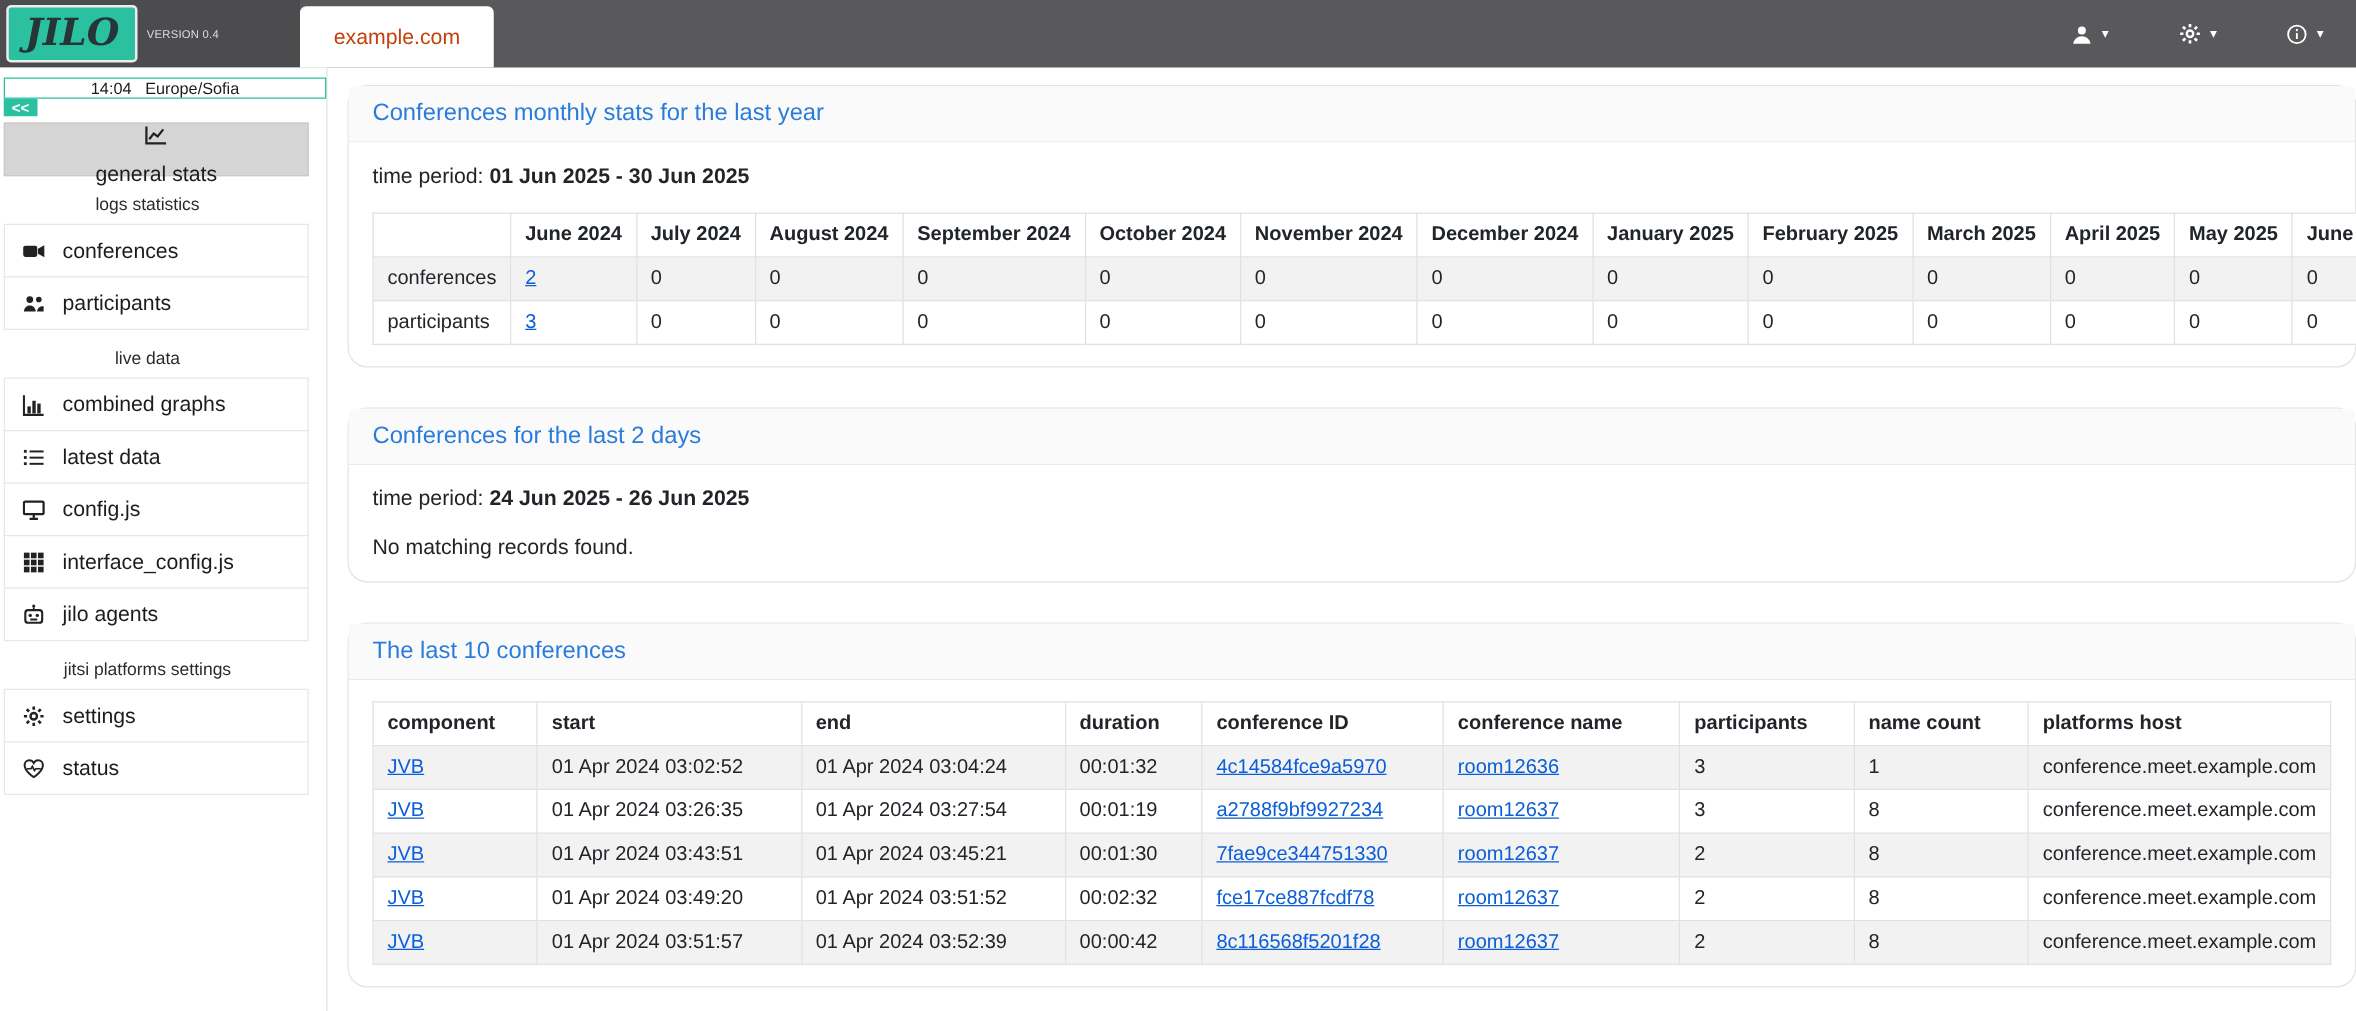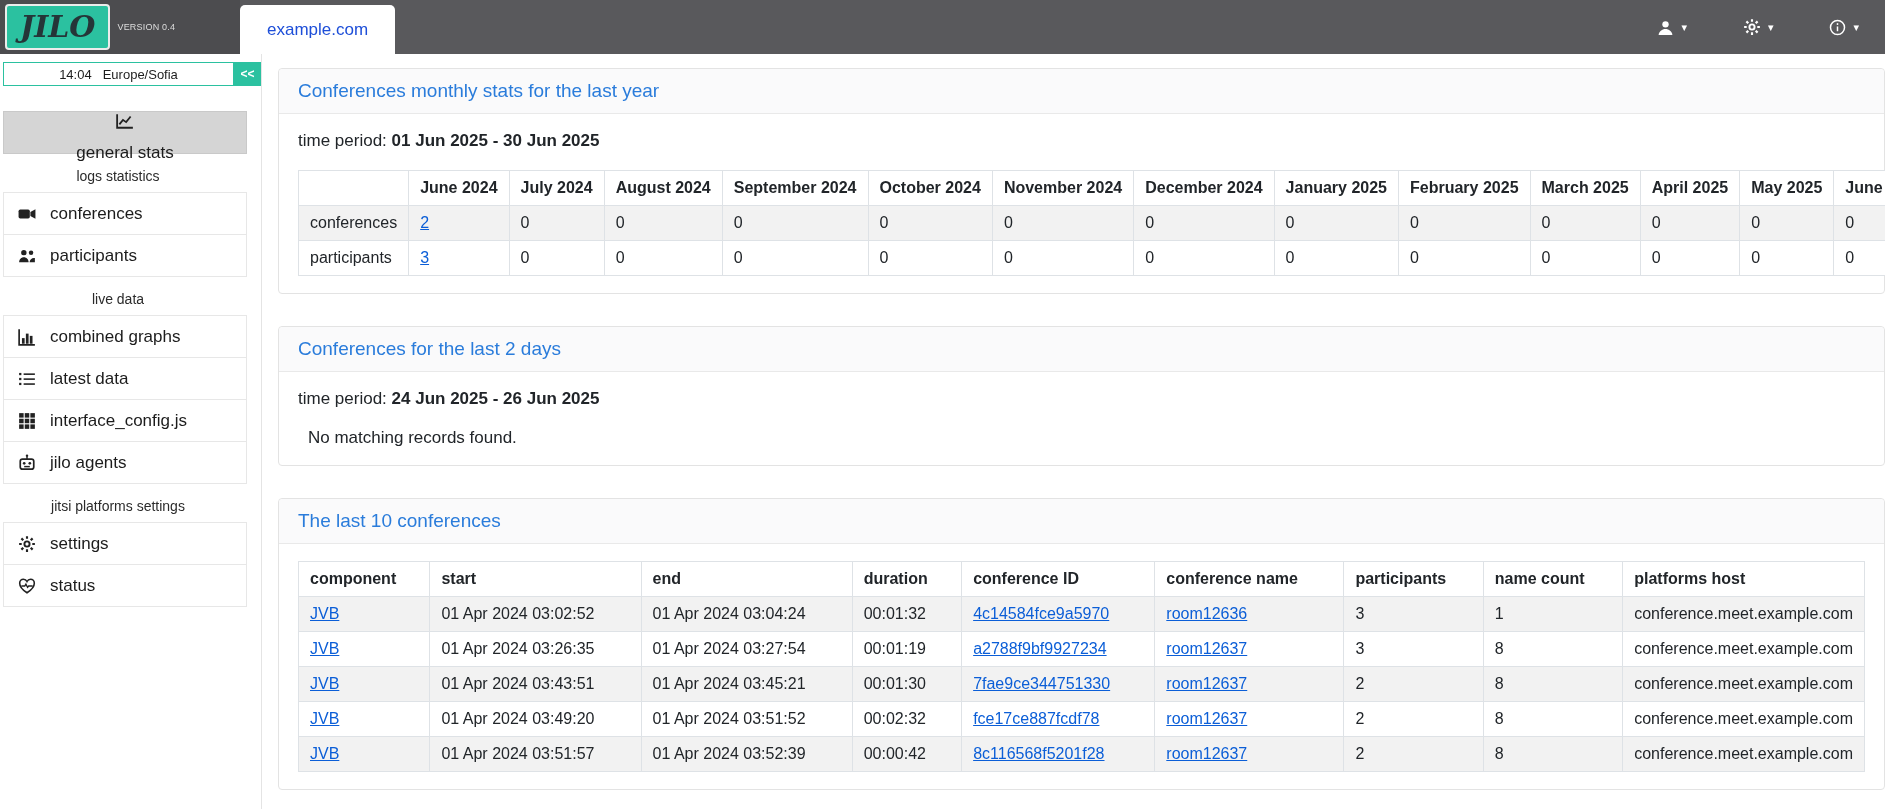--- a/index.html
+++ b/index.html
@@ -17,51 +17,51 @@
   .topbar { display: flex; height: 54px; background: #59595c; align-items: stretch; }
   .brand { width: 240px; flex: 0 0 auto; background: #4c4c4f; display: flex; align-items: center; padding-left: 5px; }
   .logo {
     background: #2bc1a0; border: 2px solid #ececec; border-radius: 4px;
     padding: 1px 13px; font-family: "DejaVu Serif", serif; font-style: italic;
     font-weight: bold; font-size: 30px; color: #253538; line-height: 1.35; cursor: pointer;
   }
   .version { color: #ddd; font-size: 9px; margin-left: 7px; letter-spacing: .2px; }
   .tab {
     margin-top: 5px; background: #fff; border-radius: 5px 5px 0 0; padding: 0 27px;
-    display: flex; align-items: center; font-size: 17px; color: #1d4ed8; cursor: pointer;
+    display: flex; align-items: center; font-size: 17px; color: #c2410c; cursor: pointer;
   }
   .actions { margin-left: auto; display: flex; align-items: center; gap: 56px; padding-right: 26px; }
   .action { display: flex; align-items: center; gap: 7px; cursor: pointer; }
   .action svg { display: block; }
   .caret { color: #fff; font-size: 11px; line-height: 1; }
 
   
   .layout { display: flex; height: 755px; }
 
   
   .sidebar { width: 262px; flex: 0 0 auto; background: #fff; border-right: 1px solid #e4e4e4; padding: 8px 14px 0 3px; }
-  .clockrow { display: flex; margin-bottom: 26px; margin-right: -14px; }
+  .clockrow { display: flex; margin-bottom: 6px; margin-right: -14px; flex-direction: column; }
   .clock { flex: 1; border: 1px solid #2bc1a0; display: flex; align-items: center; justify-content: center; gap: 11px; font-size: 13px; height: 24px; color: #1d1d1d; }
   .collapse-btn { width: 27px; background: #2bc1a0; color: #fff; font-size: 12px; font-weight: bold; display: flex; align-items: center; justify-content: center; cursor: pointer; }
   .menu-item {
     display: flex; align-items: center; gap: 13px; border: 1px solid #e7e7e7; background: #fff;
     padding: 0 13px; height: 43px; font-size: 17px; color: #1c1c1c; cursor: pointer; margin-top: -1px;
   }
   .menu-item.active { background: #d5d5d5; border-color: #c9c9c9; flex-direction: column; }
   .mi-icon { display: flex; color: #222; width: 20px; justify-content: center; }
   .menu-section { text-align: center; font-size: 14px; color: #2b2b2b; padding: 14px 14px 9px 0; }
 
   
   .main { flex: 1; padding: 14px 0 0 16px; overflow: hidden; }
-  .card { border: 1px solid #e3e3e3; border-radius: 4px; margin-bottom: 32px; }
+  .card { border: 1px solid #e3e3e3; border-radius: 16px; margin-bottom: 32px; }
   .card-header { background: #fafafb; border-bottom: 1px solid #e9e9e9; padding: 11px 19px; border-radius: 4px 4px 0 0; }
   .card-title { color: #2a7cdb; font-size: 19px; text-decoration: none; }
   .card-body { padding: 17px 19px; }
   .tp { font-size: 17px; margin-bottom: 19px; }
-  .empty-msg { font-size: 17px; margin-left: 10px; }
+  .empty-msg { font-size: 17px; }
 
   table { border-collapse: collapse; width: 100%; white-space: nowrap; font-size: 16px; background: #fff; }
   th, td { border: 1px solid #dee2e6; padding: 8px 11px; text-align: left; }
   thead th { font-weight: bold; background: #fff; }
   tbody tr:nth-child(odd) { background: #f2f2f2; }
   .cell-link { color: #0b5ed7; text-decoration: underline; }
 </style>
 </head>
 <body>
 
@@ -175,20 +175,29 @@
               <rect x="1" y="11.4" width="2" height="2"></rect>
               <rect x="5" y="11.8" width="10" height="1.4"></rect>
             </g>
           </svg>
       </span>
       <span>latest data</span>
     </div>
     <div class="menu-item">
       <span class="mi-icon">
         <svg width="18" height="18" viewBox="0 0 16 16">
+            <rect x="1" y="2" width="14" height="9" rx="1" fill="none" stroke="currentColor" stroke-width="1.6"></rect>
+            <path d="M5 14.3h6M8 11v3.3" stroke="currentColor" stroke-width="1.6" fill="none"></path>
+          </svg>
+      </span>
+      <span>config.js</span>
+    </div>
+    <div class="menu-item">
+      <span class="mi-icon">
+        <svg width="18" height="18" viewBox="0 0 16 16">
             <g fill="currentColor">
               <rect x="1" y="1" width="4" height="4"></rect>
               <rect x="6" y="1" width="4" height="4"></rect>
               <rect x="11" y="1" width="4" height="4"></rect>
               <rect x="1" y="6" width="4" height="4"></rect>
               <rect x="6" y="6" width="4" height="4"></rect>
               <rect x="11" y="6" width="4" height="4"></rect>
               <rect x="1" y="11" width="4" height="4"></rect>
               <rect x="6" y="11" width="4" height="4"></rect>
               <rect x="11" y="11" width="4" height="4"></rect>

